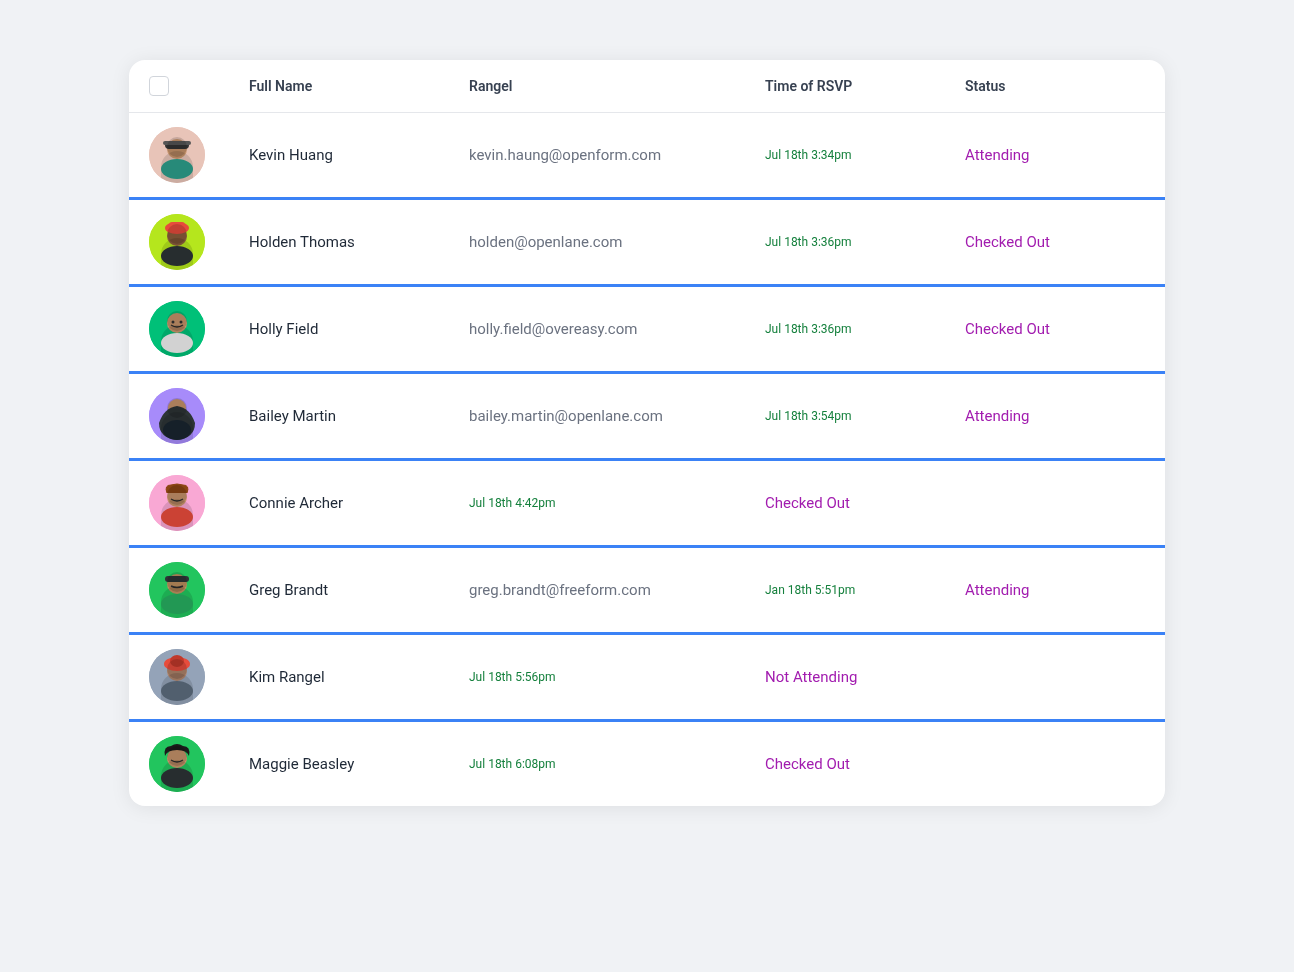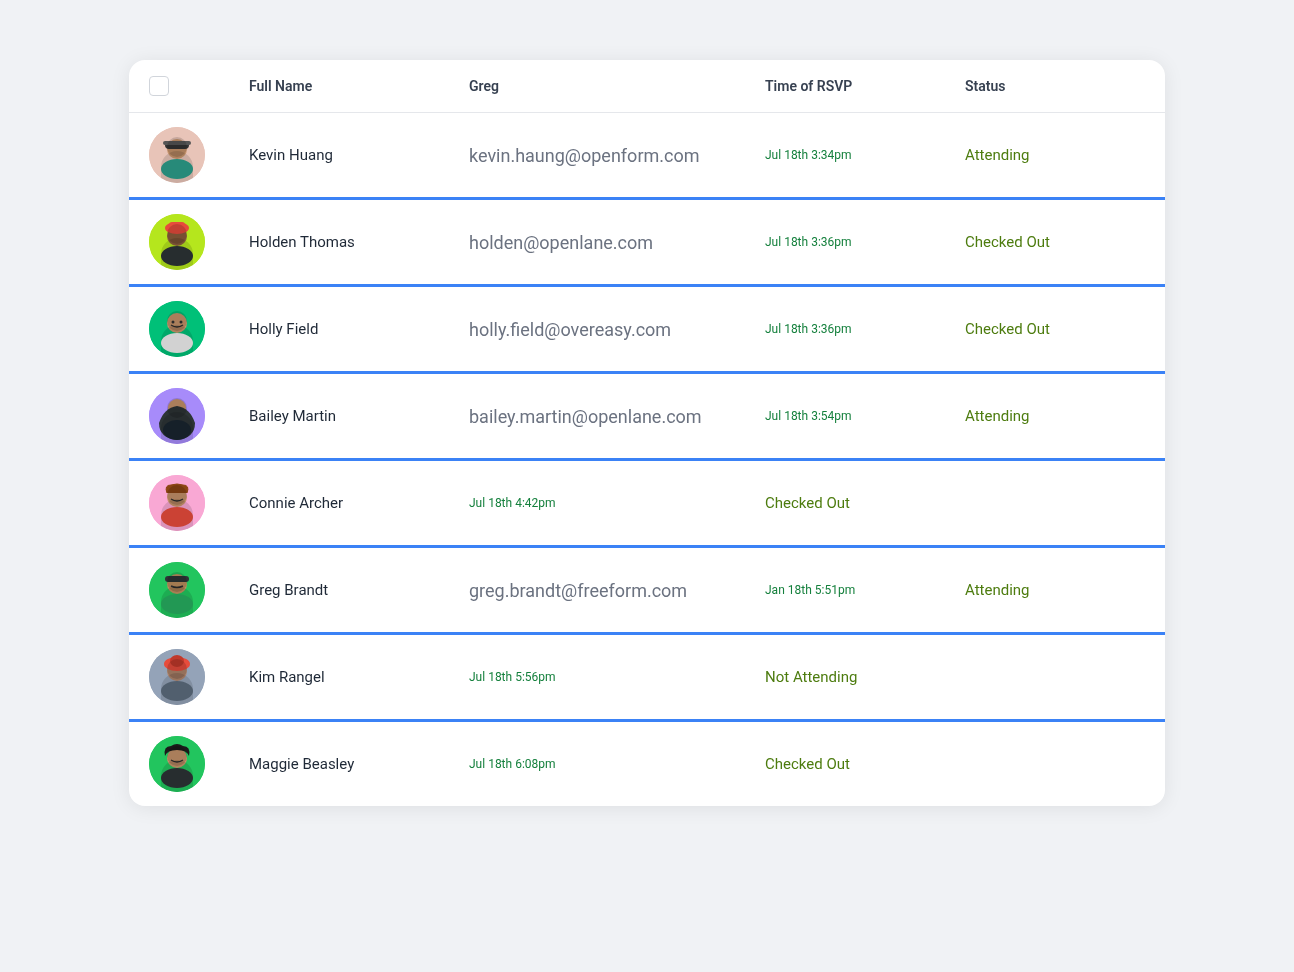--- a/index.html
+++ b/index.html
@@ -70,32 +70,32 @@
       display: flex;
       align-items: center;
     }
 
     .cell-text {
       font-size: 15px;
       color: #1f2937;
     }
 
     .cell-email {
-      font-size: 18px;
+      font-size: 15px;
       color: #6b7280;
     }
 
     .cell-time {
       font-size: 12px;
       color: #15803d;
     }
 
     .cell-status {
       font-size: 15px;
-      color: #4d7c0f;
+      color: #a21caf;
     }
 
     
     .face {
       width: 56px;
       height: 56px;
       border-radius: 50%;
       display: flex;
       align-items: center;
       justify-content: center;
@@ -136,21 +136,21 @@
 </head>
 <body>
 
 <div class="table-container">
 
   <div class="table-header">
     <div class="header-checkbox">
       <div class="checkbox"></div>
     </div>
     <div class="header-cell">Full Name</div>
-    <div class="header-cell">Greg</div>
+    <div class="header-cell">Rangel</div>
     <div class="header-cell">Time of RSVP</div>
     <div class="header-cell">Status</div>
   </div>
 
   <div id="table-body">
       <div class="table-row">
     <div class="avatar-cell">
       <div class="face" style="background-color: #e8c4b8;">
         <svg width="56" height="56" viewBox="0 0 56 56" xmlns="http://www.w3.org/2000/svg">
       <circle cx="28" cy="28" r="28" fill="#e8c4b8"></circle>

